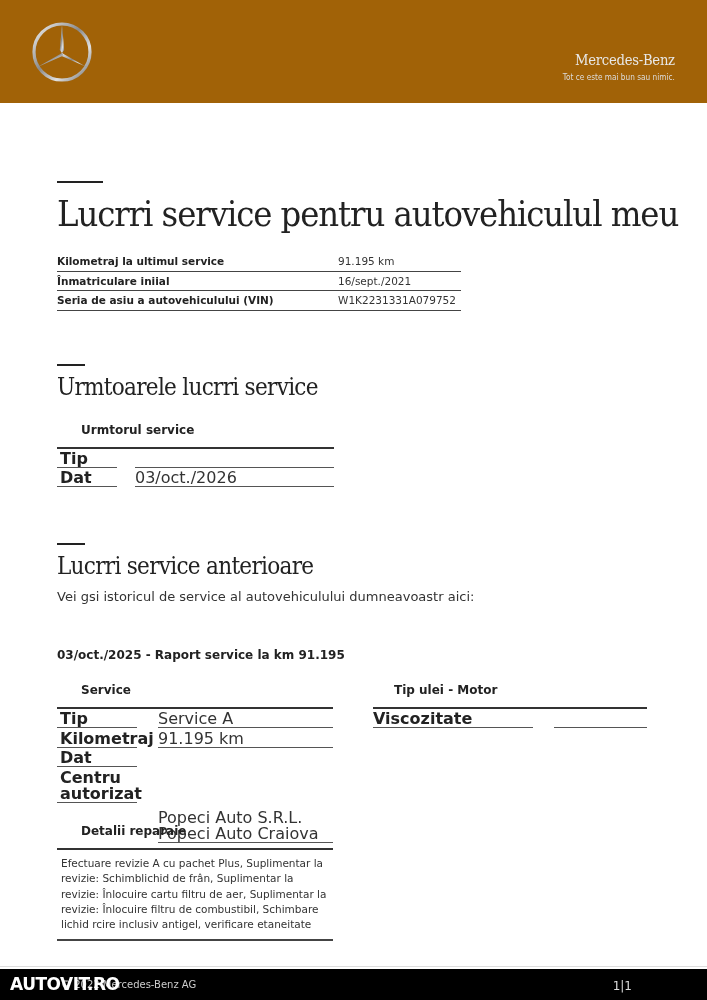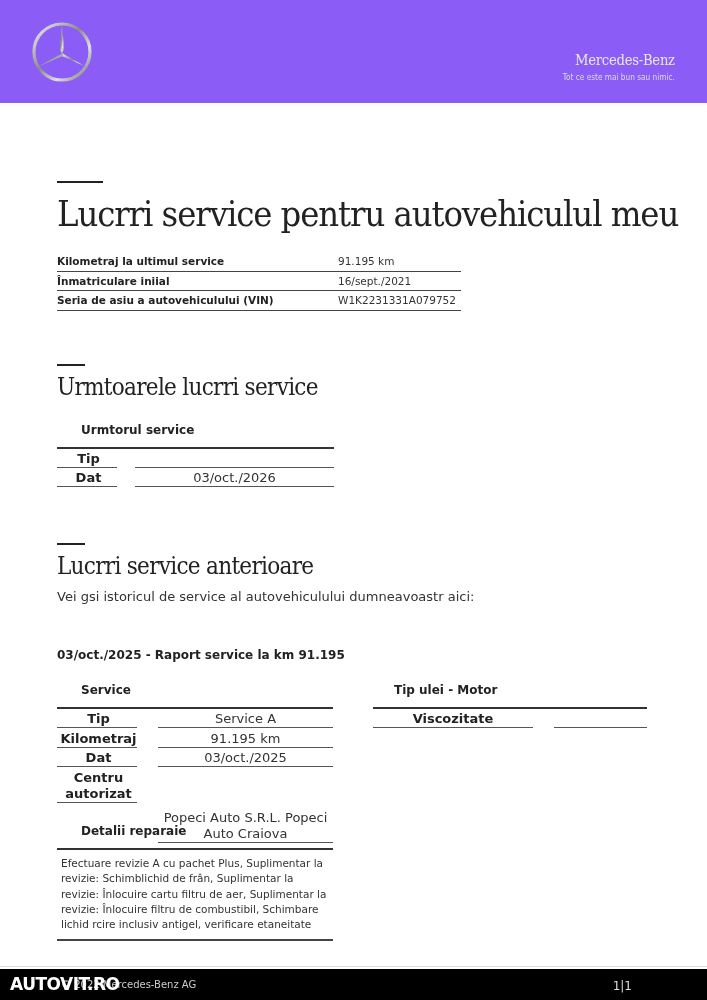--- a/index.html
+++ b/index.html
@@ -1,39 +1,39 @@
 <!DOCTYPE html>
 <html><head>
 <meta charset="utf-8">
 <style>
   * { margin: 0; padding: 0; box-sizing: border-box; }
   html, body { width: 707px; height: 1000px; background: #ffffff; overflow: hidden; }
   body { position: relative; font-family: "DejaVu Sans", sans-serif; color: #222222; }
 
-  .header { position: absolute; left: 0; top: 0; width: 707px; height: 103px; background: #8b5cf6; }
+  .header { position: absolute; left: 0; top: 0; width: 707px; height: 103px; background: #a16207; }
   .logo { position: absolute; left: 30px; top: 20px; width: 64px; height: 64px; }
   .brand { position: absolute; right: 32px; top: 51px; text-align: right; }
   .brand-name { font-family: "DejaVu Serif", serif; font-size: 15px; color: #e8e8e8; letter-spacing: -0.3px; transform: scaleX(0.88); transform-origin: right; display: block; line-height: 18px; }
   .brand-tag { font-family: "DejaVu Sans", sans-serif; font-size: 8px; color: #dddddd; display: block; line-height: 12px; margin-top: 3px; transform: scaleX(0.92); transform-origin: right; }
 
   .accent-line { position: absolute; height: 2px; background: #222222; }
 
   .h1 { position: absolute; left: 57px; top: 188px; font-family: "DejaVu Serif", serif; font-size: 36px; font-weight: normal; color: #222222; letter-spacing: -1.2px; transform: scaleX(0.9); transform-origin: left; white-space: nowrap; line-height: 52px; }
   .h2 { position: absolute; left: 57px; font-family: "DejaVu Serif", serif; font-size: 24px; font-weight: normal; color: #222222; letter-spacing: -0.8px; transform: scaleX(0.9); transform-origin: left; white-space: nowrap; line-height: 34px; }
 
   .kv-table { position: absolute; left: 57px; top: 252px; width: 404px; }
   .kv-row { position: relative; height: 19.5px; border-bottom: 1.5px solid #444444; font-size: 10.5px; line-height: 19px; }
   .kv-row .k { position: absolute; left: 0; font-weight: bold; color: #222; }
   .kv-row .v { position: absolute; left: 281px; color: #333; }
 
   .sub-title { position: absolute; font-size: 12px; font-weight: bold; color: #222; white-space: nowrap; margin-left: 21px; }
   .thick-line { position: absolute; height: 2px; background: #333333; }
 
   .split-table { position: absolute; }
-  .split-row { position: relative; font-size: 13px; text-align: center; }
+  .split-row { position: relative; font-size: 16px; }
   .split-row .k { position: absolute; left: 0; top: 0; font-weight: bold; color: #222; border-bottom: 1.5px solid #555; line-height: 16px; padding-top: 1px; }
   .split-row .v { position: absolute; top: 0; color: #333; border-bottom: 1.5px solid #555; line-height: 16px; padding-top: 1px; }
 
   .intro { position: absolute; left: 57px; top: 589px; font-size: 13px; color: #333; white-space: nowrap; }
   .report-title { position: absolute; left: 57px; top: 648px; font-size: 12px; font-weight: bold; color: #222; white-space: nowrap; }
 
   .details-text { position: absolute; left: 61px; top: 856px; width: 272px; font-size: 10.5px; line-height: 15.3px; color: #333; }
   .details-bottom { position: absolute; left: 57px; top: 939px; width: 276px; height: 1.5px; background: #444; }
 
   .footer { position: absolute; left: 0; top: 969px; width: 707px; height: 31px; background: #000000; }
@@ -111,21 +111,20 @@
   <div class="split-row" style="height:19.5px;">
     <span class="k" style="width:80px; padding-left:3px;">Tip</span>
     <span class="v" style="left:101px; width:175px;">Service A</span>
   </div>
   <div class="split-row" style="height:19.5px;">
     <span class="k" style="width:80px; padding-left:3px;">Kilometraj</span>
     <span class="v" style="left:101px; width:175px;">91.195 km</span>
   </div>
   <div class="split-row" style="height:19.5px;">
     <span class="k" style="width:80px; padding-left:3px;">Dat</span>
-    <span class="v" style="left:101px; width:175px;">03/oct./2025</span>
   </div>
   <div class="split-row" style="height:36px;">
     <span class="k" style="width:80px; padding-left:3px; white-space:normal;">Centru autorizat</span>
     <span class="v" style="left:101px; width:175px;margin-top:40px;">Popeci Auto S.R.L. Popeci Auto Craiova</span>
   </div>
 </div>
 
 <div class="sub-title" style="left:373px; top:683px;">Tip ulei - Motor</div>
 <div class="thick-line" style="left:373px; top:707px; width:274px;"></div>
 <div class="split-table" style="left:373px; top:710px; width:274px;">

